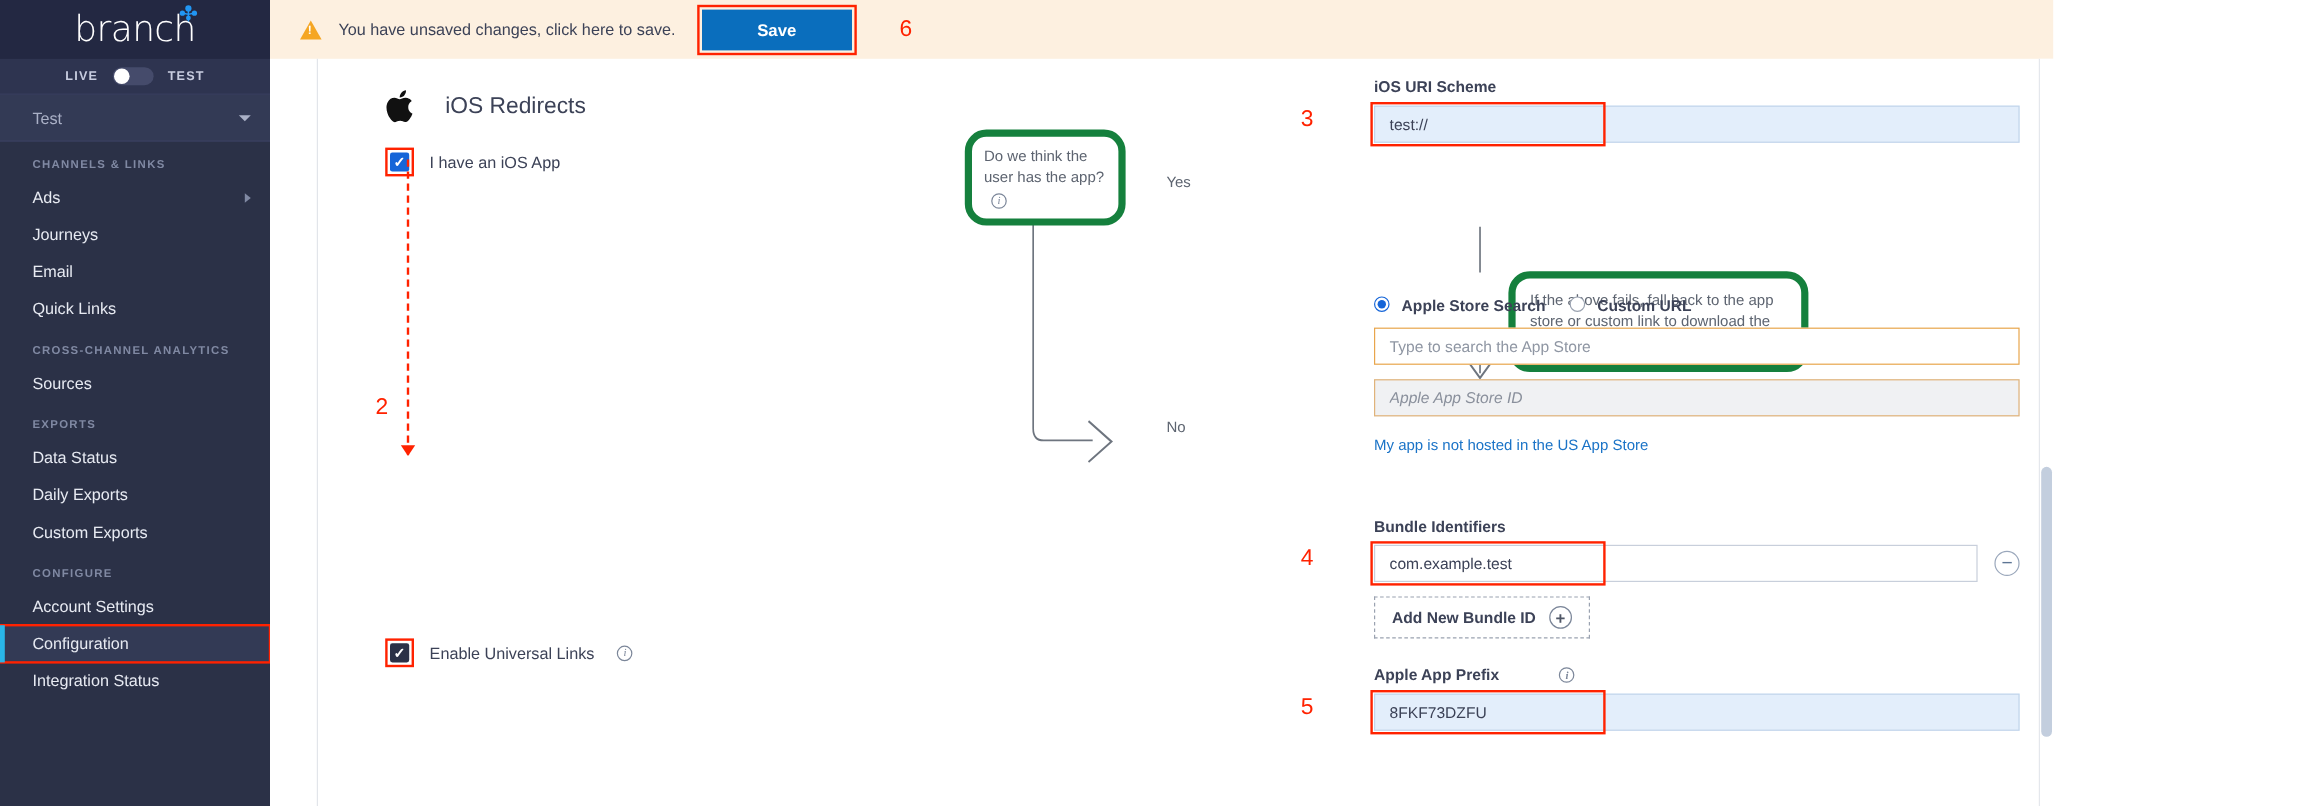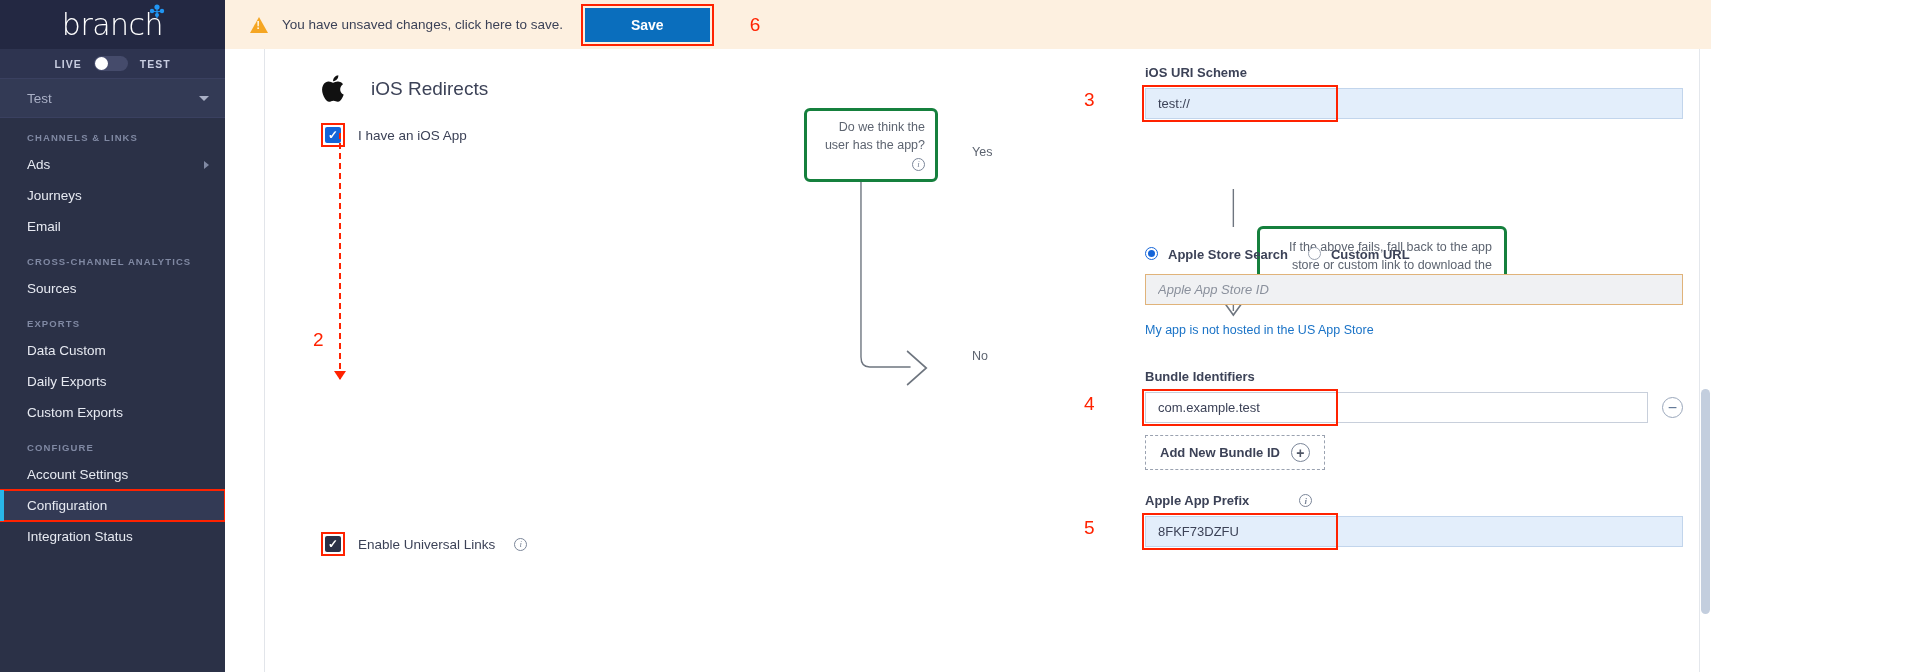--- a/index.html
+++ b/index.html
@@ -187,27 +187,27 @@
     width: 0; height: 0;
     border-left: 6px solid transparent; border-right: 6px solid transparent;
     border-top: 9px solid #ff2200;
   }
 
   
   .flow { position: absolute; left: 0; top: 0; width: 100%; height: 100%; pointer-events:none; }
 
   .flowbox {
     position: absolute;
-    border: 3px solid #15803d;
-    border-radius: 6px;
+    border: 6px solid #15803d;
+    border-radius: 18px;
     background: #ffffff;
     color: #5d6470;
     font-size: 12.5px;
     line-height: 1.45;
-    text-align: right;
+    text-align: left;
     padding: 7px 10px;
   }
   .flowlabel { position: absolute; font-size: 12.5px; color: #5d6470; }
 
   
   .rightcol { position: absolute; left: 880px; top: 0; right: 28px; height: 100%; }
 
   .fieldlabel { font-size: 13px; font-weight: bold; color: #3c4257; display: flex; align-items: center; }
 
   .inputrow { position: relative; display: flex; align-items: center; }
@@ -312,29 +312,32 @@
     <div class="navitem">
       <span>Ads</span>
       <span class="chev-r"></span>
     </div>
     <div class="navitem">
       <span>Journeys</span>
     </div>
     <div class="navitem">
       <span>Email</span>
     </div>
+    <div class="navitem">
+      <span>Quick Links</span>
+    </div>
 
     <div class="navsection">CROSS-CHANNEL ANALYTICS</div>
     <div class="navitem">
       <span>Sources</span>
     </div>
 
     <div class="navsection">EXPORTS</div>
     <div class="navitem">
-      <span>Data Custom</span>
+      <span>Data Status</span>
     </div>
     <div class="navitem">
       <span>Daily Exports</span>
     </div>
     <div class="navitem">
       <span>Custom Exports</span>
     </div>
 
     <div class="navsection">CONFIGURE</div>
     <div class="navitem">
@@ -437,30 +440,33 @@
             <span class="stepmark" style="left:-61px; top:1px;">3</span>
           </div>
 
           <div class="radio-row" style="margin-top:128px;">
             <span class="radio on"></span>
             <span>Apple Store Search</span>
             <span class="radio" style="margin-left:10px;"></span>
             <span>Custom URL</span>
           </div>
 
+          <div class="inputrow" style="margin-top:11px;">
+            <input class="inp orange" placeholder="Type to search the App Store" style="">
+          </div>
 
           <div class="inputrow" style="margin-top:12px;">
             <input class="inp grey italic" readonly="" placeholder="Apple App Store ID" style="">
           </div>
 
           <div style="margin-top:15px;">
             <a href="#" class="link-blue">My app is not hosted in the US App Store</a>
           </div>
 
-          <div class="fieldlabel" style="margin-top:31px;">Bundle Identifiers</div>
+          <div class="fieldlabel" style="margin-top:51px;">Bundle Identifiers</div>
           <div class="inputrow" style="margin-top:8px; gap:14px;">
             <input class="inp" value="com.example.test" style="">
             <span class="minuscirc">−</span>
             <span class="hibox"></span>
             <span class="stepmark" style="left:-61px; top:1px;">4</span>
           </div>
 
           <div style="margin-top:12px;">
             <span class="addbtn">
               <span>Add New Bundle ID</span>

